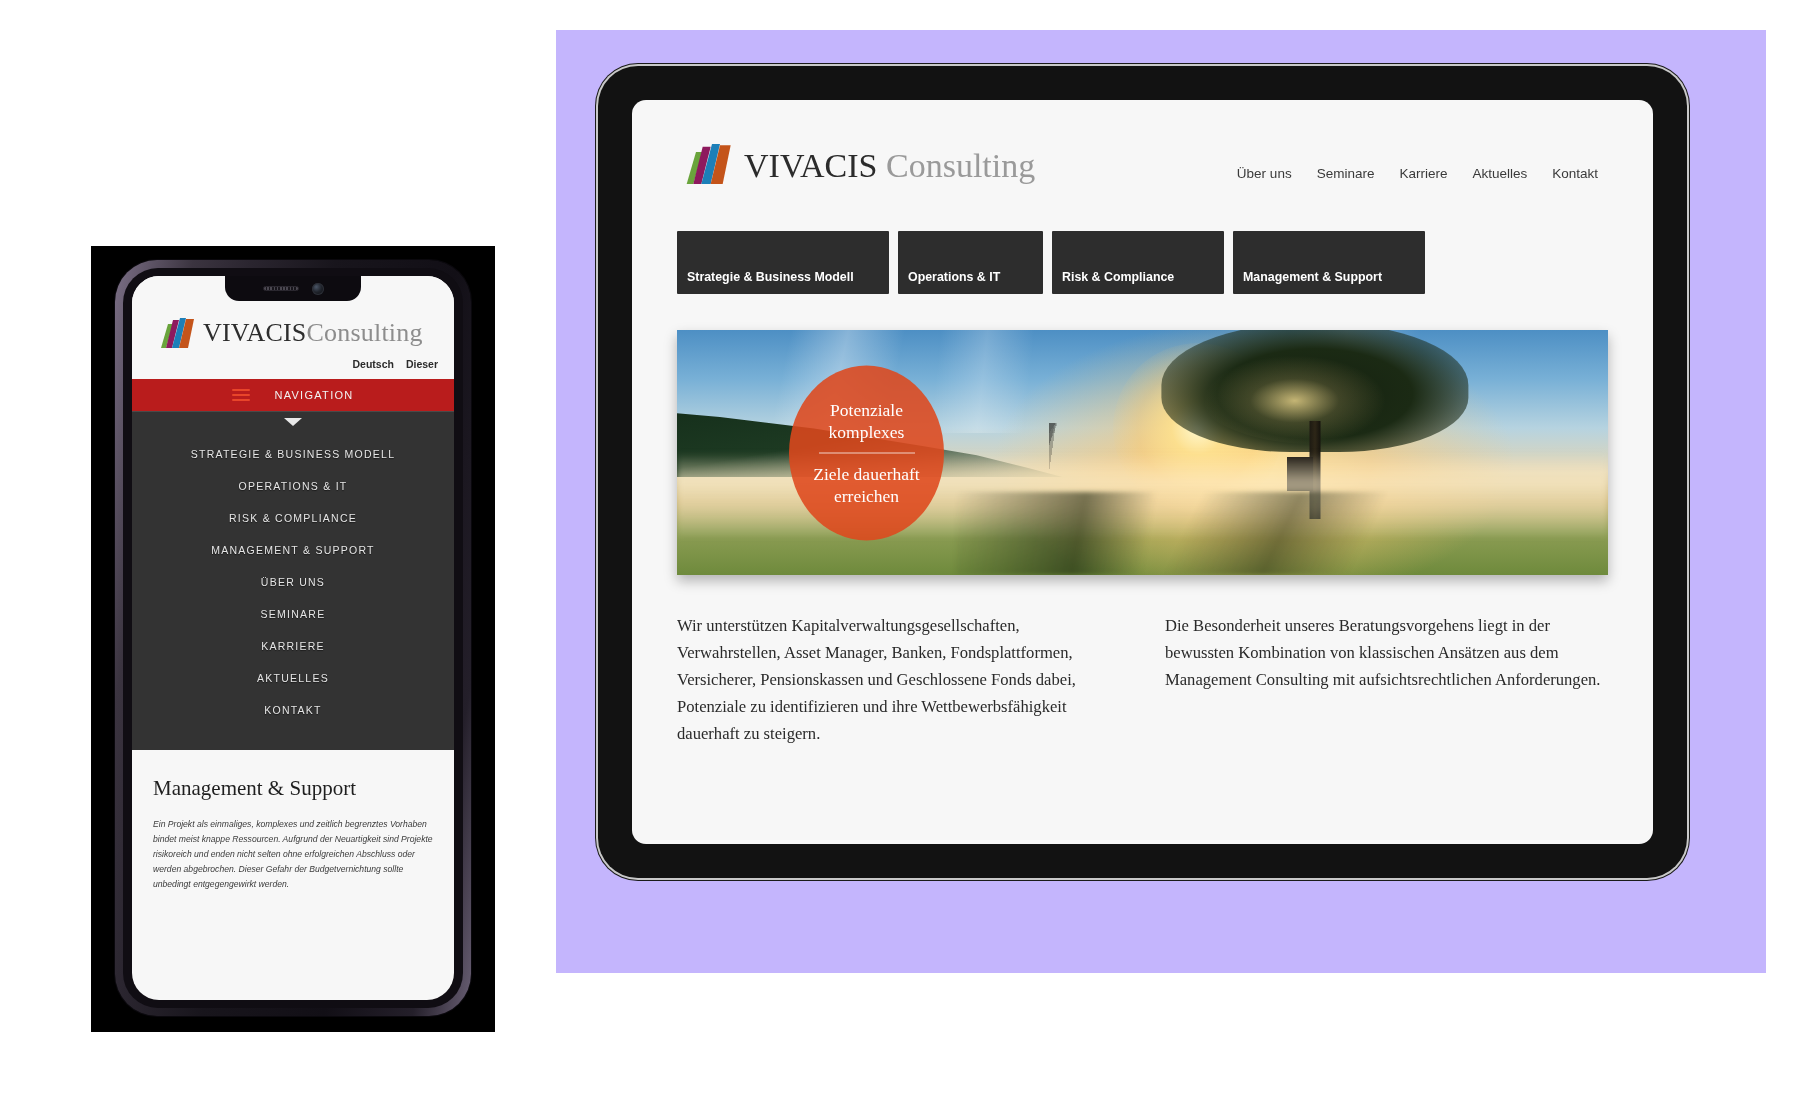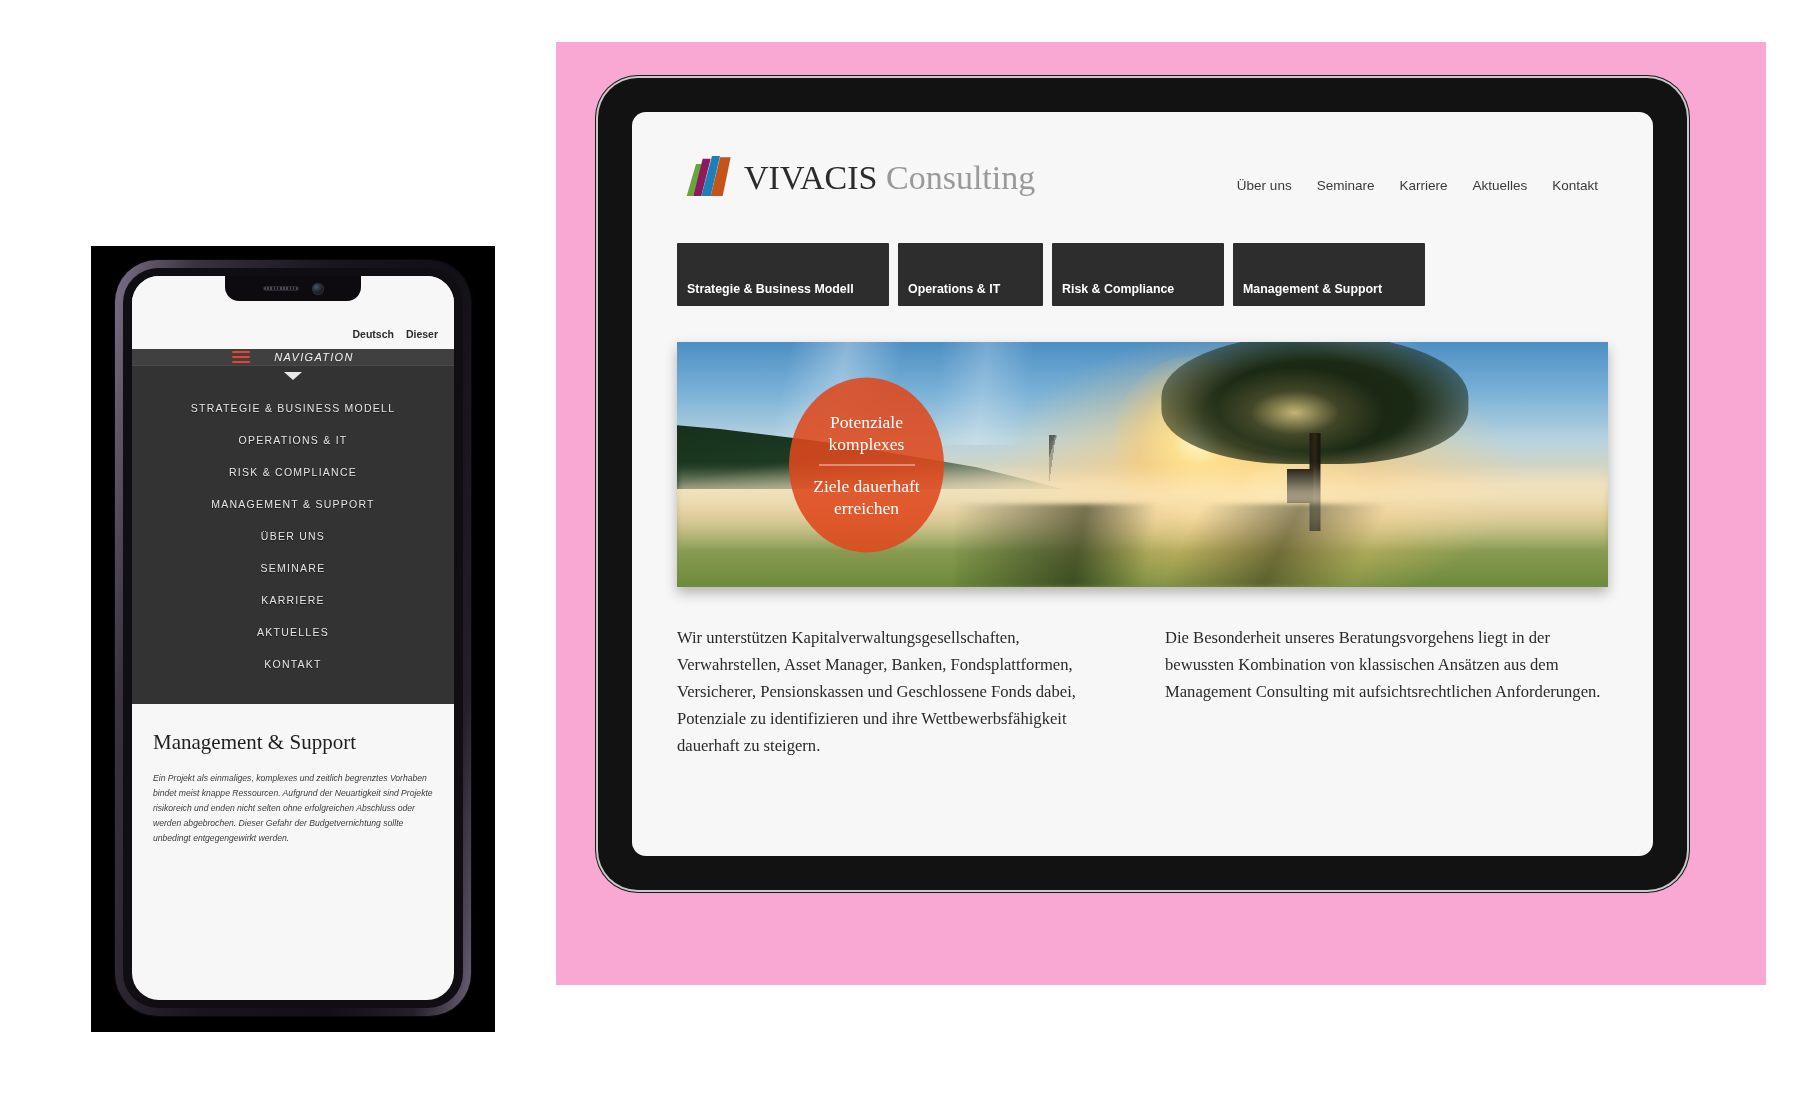--- a/index.html
+++ b/index.html
@@ -70,25 +70,24 @@
     font-size: 26px; letter-spacing:.2px; white-space:nowrap; margin-left:9px;
   }
   .ph-wordmark .w1 { color:#2d2d2d; font-weight:400; }
   .ph-wordmark .w2 { color:#8d8d8d; font-weight:400; }
   .ph-lang {
     display:flex; justify-content:flex-end; gap:12px;
     padding: 10px 16px 9px 0;
     font-size: 10.5px; color:#2b2b2b; font-weight:600;
   }
   .ph-navbar {
-    background:#404040; height: 17px;
+    background:#b91c1c; height: 33px;
     display:flex; align-items:center; justify-content:center; gap:24px;
     border-bottom: 1px solid #4a4a4a;
     position:relative;
-    font-style:italic;
   }
   .burger { display:inline-block; width:18px; }
   .burger span { display:block; height:2.3px; background:#e8452a; margin:2.6px 0; border-radius:1px; }
   .ph-navbar-label { color:#f2f2f2; font-size:11px; letter-spacing:1.3px; font-weight:500; }
   .ph-menu {
     background:#333333; padding: 14px 0 24px 0;
   }
   .ph-menu .caret {
     width:0;height:0;border-left:9px solid transparent;border-right:9px solid transparent;
     border-top:8px solid #e9e9e9; margin: -8px auto 12px auto;
@@ -104,22 +103,21 @@
     font-weight:400; margin-bottom:16px;
   }
   .ph-body {
     font-size:8.6px; line-height:1.75; color:#3b3b3b;font-style:italic;
   }
 
   
   .tablet-outer {
     position: absolute; left: 556px; top: 30px;
     width: 1210px; height: 943px;
-    background:#f9a8d4;
-    margin-top:12px;
+    background:#c4b5fd;
   }
   .tablet-device {
     position:absolute; left: 42px; top: 36px;
     width: 1089px; height: 812px;
     border-radius: 40px;
     background: #121212;
     box-shadow: 0 0 0 2px #c9c9c9, 0 0 0 3px #1a1a1a;
   }
   .tablet-screen {
     position:absolute; left: 34px; top: 34px;
@@ -246,20 +244,33 @@
     <div class="phone-body">
       <div class="phone-inner-ring"></div>
       <div class="phone-screen">
 
         <div class="notch">
           <div class="speaker"></div>
           <div class="cam"></div>
         </div>
 
         <div class="ph-header">
+          <div class="ph-logo-row">
+            <span class="logo-mark">
+              <svg class="logo-bars" width="40" height="30" viewBox="0 0 40 30" aria-hidden="true">
+                <polygon points="7,30 12,30 19,6 14,6" fill="#6aa43c"></polygon>
+                <polygon points="12,30 18,30 25,2 19,2" fill="#8e1a5e"></polygon>
+                <polygon points="18,30 25,30 32,0 26,0" fill="#1d7fb8"></polygon>
+                <polygon points="25,30 34,30 40,1 32,1" fill="#c4541a"></polygon>
+              </svg>
+            </span>
+            <span class="ph-wordmark">
+              <span class="w1">VIVACIS</span><span class="w2">Consulting</span>
+            </span>
+          </div>
           <div class="ph-lang">
             <span>Deutsch</span>
             <span>Dieser</span>
           </div>
         </div>
 
         <div class="ph-navbar">
           <span class="burger">
               <span></span>
               <span></span>

